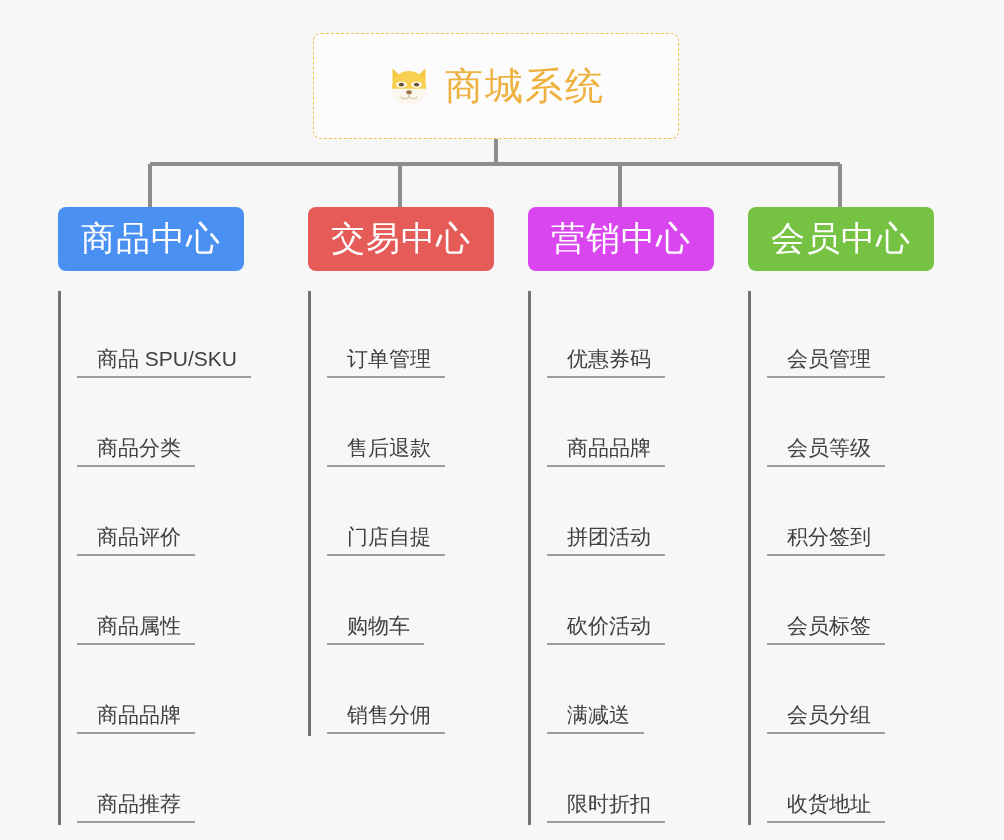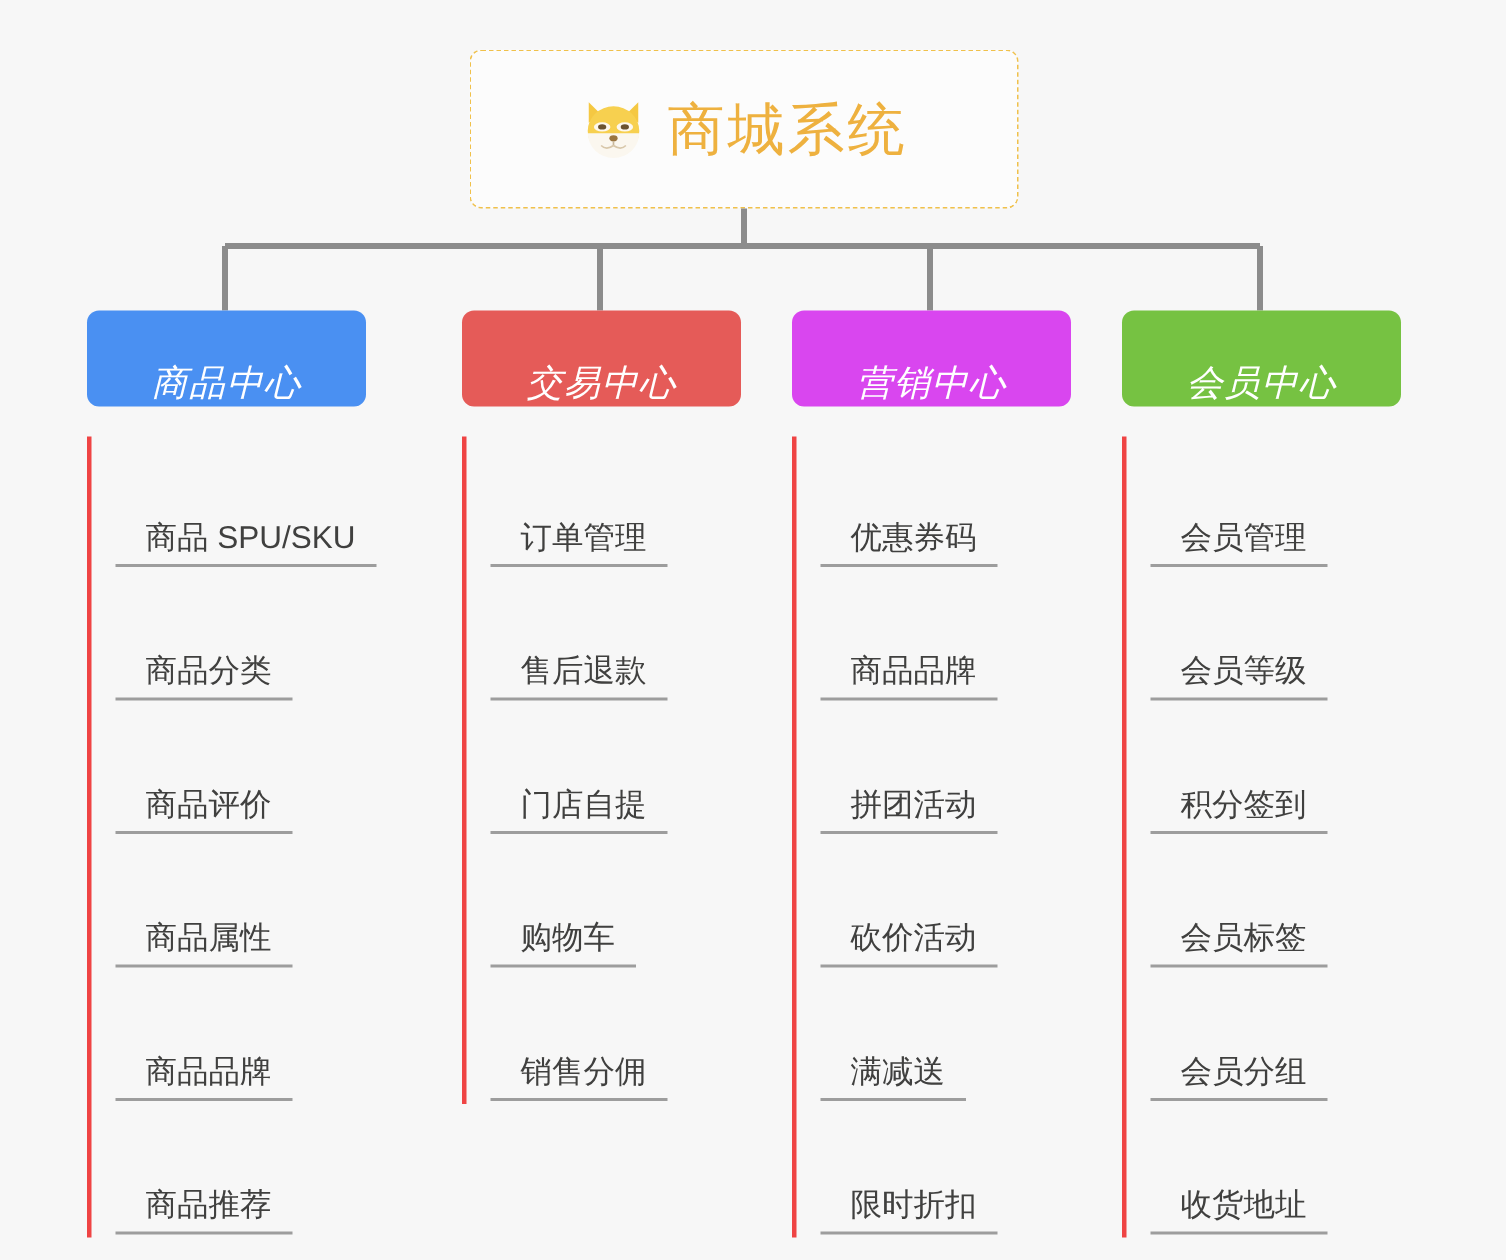--- a/index.html
+++ b/index.html
@@ -80,38 +80,37 @@
   .col-1 { left: 308px; }
   .col-2 { left: 528px; }
   .col-3 { left: 748px; }
 
   .cat-box {
     width: 186px;
     height: 64px;
     box-sizing: border-box;
     border-radius: 8px;
     display: flex;
-    align-items: flex-end;
+    align-items: center;
     justify-content: center;
     color: #ffffff;
-    font-size: 24px;
+    font-size: 34px;
     letter-spacing: 1px;
     white-space: nowrap;
-    font-style: italic;
   }
   .col-1 .cat-box, .col-2 .cat-box, .col-3 .cat-box { width: 186px; }
 
   .leaf-list {
     margin: 0;
     padding: 0;
     list-style: none;
     position: relative;
     margin-top: 20px;
     padding-left: 16px;
-    border-left: 3px solid #ef4444;
+    border-left: 3px solid #737373;
     text-align: right;
   }
   .leaf-item {
     height: 89px;
     box-sizing: border-box;
     display: flex;
     align-items: flex-end;
     padding-bottom: 2px;
   }
   .leaf-label {

